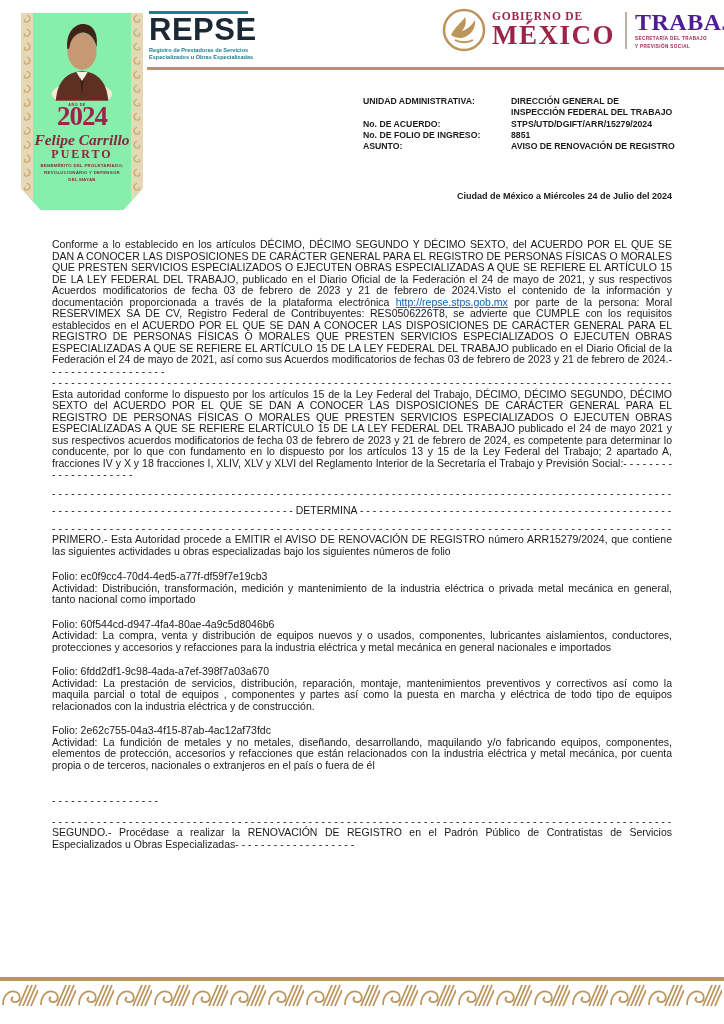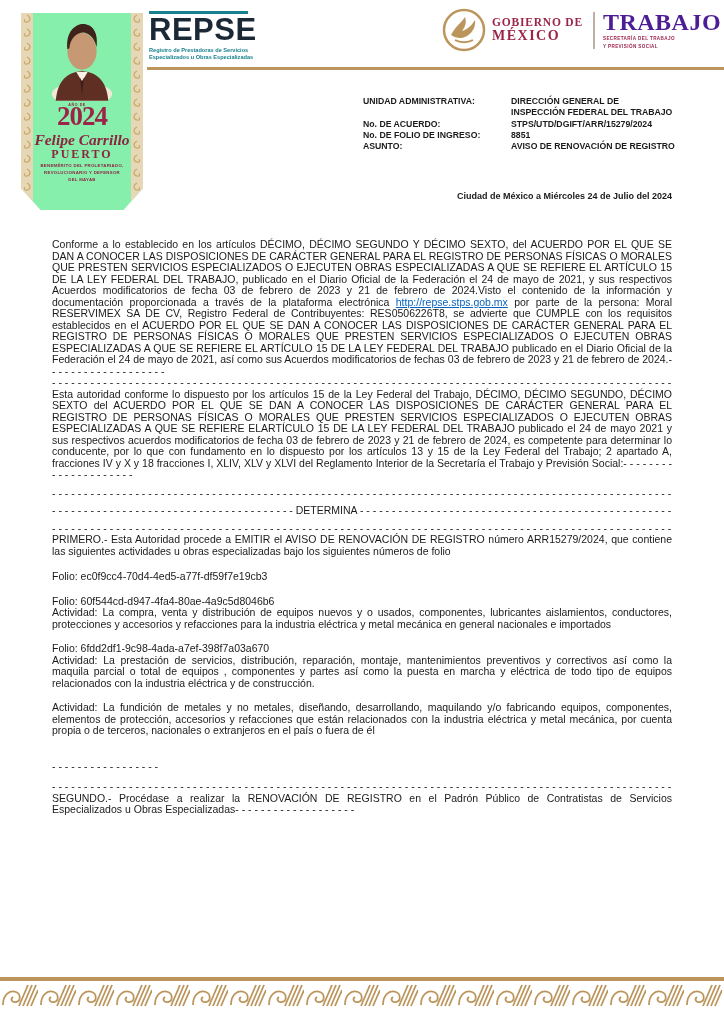--- a/index.html
+++ b/index.html
@@ -26,21 +26,21 @@
   
   .repse{position:absolute;left:149px;top:11px;}
   .repse-topline{width:99px;height:3px;background:#17818f;}
   .repse-title{font-size:31px;font-weight:bold;letter-spacing:.5px;color:#1b2836;line-height:1.02;}
   .repse-sub{font-size:5.6px;font-weight:bold;color:#17818f;line-height:1.35;margin-top:1px;}
 
   
   .gobmx{position:absolute;left:441px;top:7px;display:flex;align-items:center;}
   .gob-text{margin-left:5px;color:#9d2449;font-family:"Liberation Serif",serif;font-weight:bold;}
   .gob-l1{font-size:11.5px;letter-spacing:.8px;line-height:1;}
-  .gob-l2{font-size:14px;letter-spacing:1.5px;line-height:1;}
+  .gob-l2{font-size:27px;letter-spacing:1.5px;line-height:1;}
   .gob-divider{width:2px;height:37px;background:#bdb0a5;margin:0 8px 0 10px;}
   .trab-title{font-family:Liberation Serif, serif;font-weight:bold;color:#4c1d95;
               font-size:24px;letter-spacing:.5px;line-height:1;}
   .trab-sub{font-size:4.6px;font-weight:bold;color:#9d2449;letter-spacing:.4px;
             line-height:1.55;margin-top:1px;}
 
   .gold-rule{position:absolute;left:147px;top:67px;width:577px;height:3px;background:#bc955c;}
 
   
   .info{position:absolute;left:363px;top:96px;width:312px;font-size:8.7px;font-weight:bold;
@@ -177,30 +177,32 @@
     <div class="dashline">- - - - - - - - - - - - - - - - - - - - - - - - - - - - - - - - - - - - - - - - - - - - - - - - - - - - - - - - - - - - - - - - - - - - - - - - - - - - - - - - - - - - - - - - - - - - - - - - - - - - - - - - - - - - - - - - - - - - - - - - </div>
     <p><span>Esta autoridad conforme lo dispuesto por los artículos 15 de la Ley Federal del Trabajo, </span><span class="b">DÉCIMO, DÉCIMO SEGUNDO, DÉCIMO SEXTO del ACUERDO POR EL QUE SE DAN A CONOCER LAS DISPOSICIONES DE CARÁCTER GENERAL PARA EL REGISTRO DE PERSONAS FÍSICAS O MORALES QUE PRESTEN SERVICIOS ESPECIALIZADOS O EJECUTEN OBRAS ESPECIALIZADAS A QUE SE REFIERE ELARTÍCULO 15 DE LA LEY FEDERAL DEL TRABAJO</span><span> publicado el 24 de mayo 2021 y sus respectivos acuerdos modificatorios de fecha 03 de febrero de 2023 y 21 de febrero de 2024, es competente para determinar lo conducente, por lo que con fundamento en lo dispuesto por los artículos 13 y 15 de la Ley Federal del Trabajo; 2 apartado A, fracciones IV y X y 18 fracciones I, XLIV, XLV y XLVI del Reglamento Interior de la Secretaría el Trabajo y Previsión Social:- - - - - - - - - - - - - - - - - - - - - </span></p>
     <div class="dashline sep2">- - - - - - - - - - - - - - - - - - - - - - - - - - - - - - - - - - - - - - - - - - - - - - - - - - - - - - - - - - - - - - - - - - - - - - - - - - - - - - - - - - - - - - - - - - - - - - - - - - - - - - - - - - - - - - - - - - - - - - - - </div>
     <div class="dashline determina-line"><span>- - - - - - - - - - - - - - - - - - - - - - - - - - - - - - - - - - - - - - </span><span class="b">DETERMINA</span><span> - - - - - - - - - - - - - - - - - - - - - - - - - - - - - - - - - - - - - - - - - - - - - - - - - - - - - - - - - - - - - - - - - - - - - - </span></div>
     <div class="dashline sep3">- - - - - - - - - - - - - - - - - - - - - - - - - - - - - - - - - - - - - - - - - - - - - - - - - - - - - - - - - - - - - - - - - - - - - - - - - - - - - - - - - - - - - - - - - - - - - - - - - - - - - - - - - - - - - - - - - - - - - - - - </div>
     <p class="primero"><span class="b">PRIMERO.-</span><span> Esta Autoridad procede a </span><span class="b">EMITIR</span><span> el </span><span class="b">AVISO DE RENOVACIÓN DE REGISTRO número ARR15279/2024</span><span>, que contiene las siguientes actividades u obras especializadas bajo </span><span class="b">los siguientes números de folio</span></p>
 
     <div class="folios">
       <div class="folio-block">
         <div><span class="b">Folio:</span> <span class="b">ec0f9cc4-70d4-4ed5-a77f-df59f7e19cb3</span></div>
+        <p><span class="b">Actividad:</span> <span>Distribución, transformación, medición y mantenimiento de la industria eléctrica o privada metal mecánica en general, tanto nacional como importado</span></p>
       </div>
       <div class="folio-block">
         <div><span class="b">Folio:</span> <span class="b">60f544cd-d947-4fa4-80ae-4a9c5d8046b6</span></div>
         <p><span class="b">Actividad:</span> <span>La compra, venta y distribución de equipos nuevos y o usados, componentes, lubricantes aislamientos, conductores, protecciones y accesorios y refacciones para la industria eléctrica y metal mecánica en general nacionales e importados</span></p>
       </div>
       <div class="folio-block">
         <div><span class="b">Folio:</span> <span class="b">6fdd2df1-9c98-4ada-a7ef-398f7a03a670</span></div>
         <p><span class="b">Actividad:</span> <span>La prestación de servicios, distribución, reparación, montaje, mantenimientos preventivos y correctivos así como la maquila parcial o total de equipos , componentes y partes así como la puesta en marcha y eléctrica de todo tipo de equipos relacionados con la industria eléctrica y de construcción.</span></p>
       </div>
       <div class="folio-block">
+        <div><span class="b">Folio:</span> <span class="b">2e62c755-04a3-4f15-87ab-4ac12af73fdc</span></div>
         <p><span class="b">Actividad:</span> <span>La fundición de metales y no metales, diseñando, desarrollando, maquilando y/o fabricando equipos, componentes, elementos de protección, accesorios y refacciones que están relacionados con la industria eléctrica y metal mecánica, por cuenta propia o de terceros, nacionales o extranjeros en el país o fuera de él</span></p>
       </div>
     </div>
 
     <div class="dashline sep-short">- - - - - - - - - - - - - - - - - </div>
     <div class="dashline sep4">- - - - - - - - - - - - - - - - - - - - - - - - - - - - - - - - - - - - - - - - - - - - - - - - - - - - - - - - - - - - - - - - - - - - - - - - - - - - - - - - - - - - - - - - - - - - - - - - - - - - - - - - - - - - - - - - - - - - - - - - </div>
     <p class="segundo"><span class="b">SEGUNDO.-</span><span> Procédase a realizar la </span><span class="b">RENOVACIÓN DE REGISTRO</span><span> en el Padrón Público de Contratistas de Servicios Especializados u Obras Especializadas- - - - - - - - - - - - - - - - - - - </span></p>
   </div>
 
   <div class="azteca">

